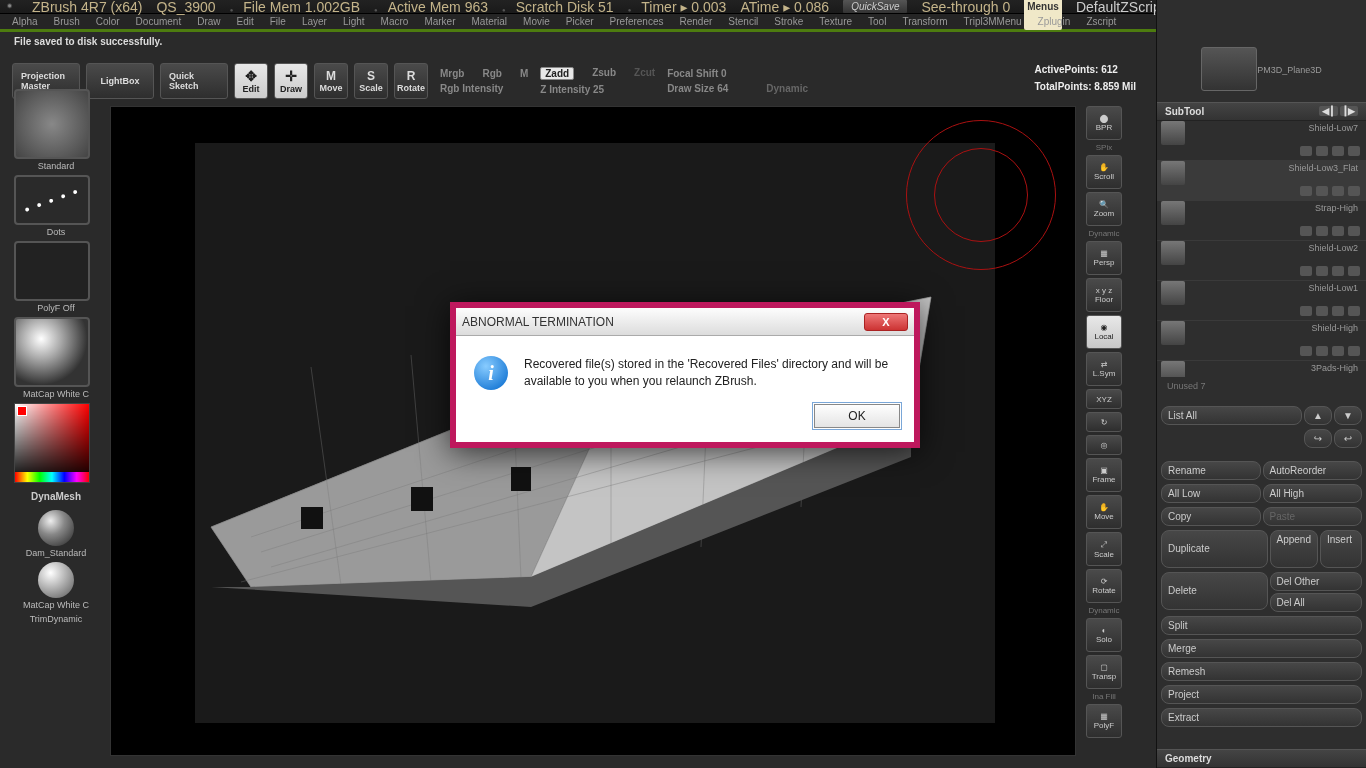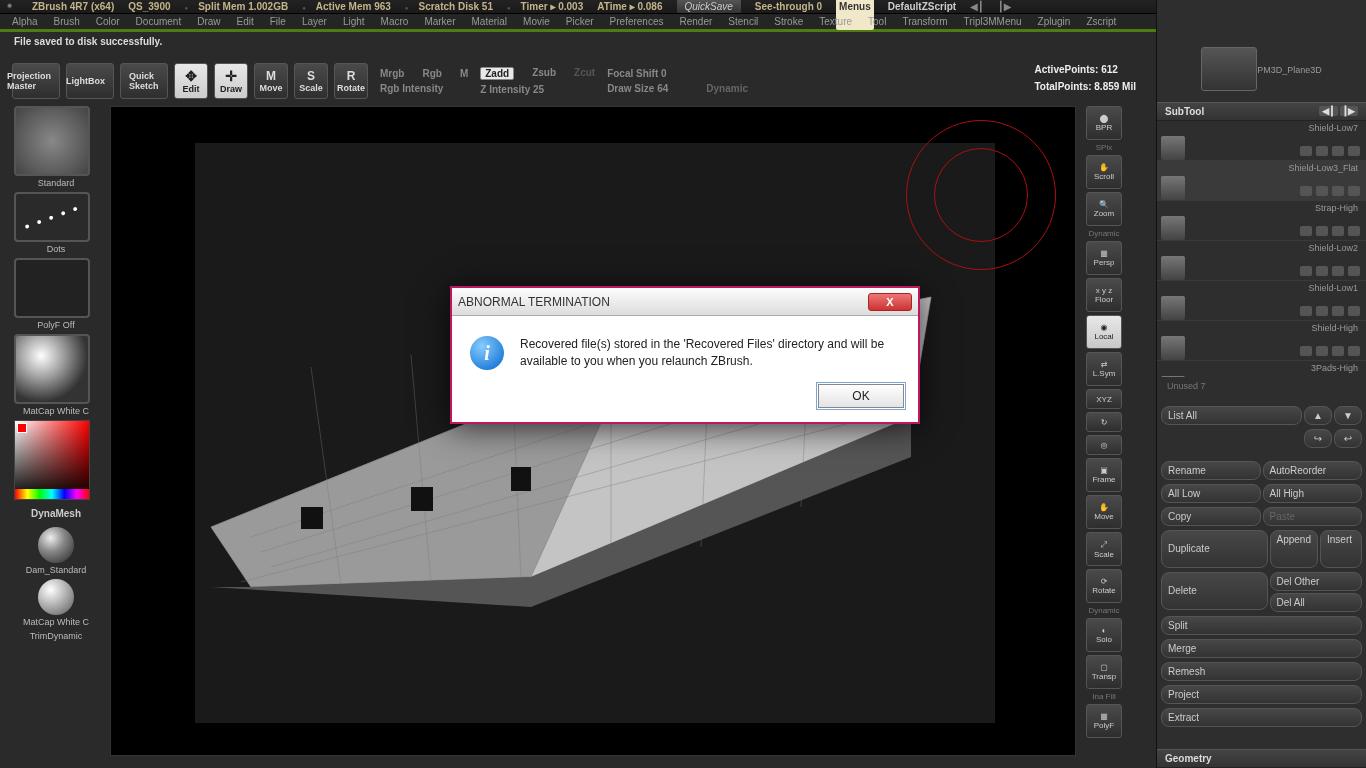--- a/index.html
+++ b/index.html
@@ -1,49 +1,49 @@
 <!DOCTYPE html>
 <html><head>
 <meta charset="utf-8">
 <style>
 * { box-sizing: border-box; margin: 0; padding: 0; font-family: Verdana, sans-serif; user-select: none; }
 body { background: #2a2a2a; width: 1366px; height: 768px; overflow: hidden; color: #aaa; font-size: 10px; position: relative; }
 
 
 .topbar { height: 14px; background: linear-gradient(#222, #1a1a1a); display: flex; align-items: center; padding: 0 4px; gap: 14px; border-bottom: 1px solid #000; }
 .topbar .logo { width: 14px; height: 12px; background: radial-gradient(circle at 40% 40%, #888 1px, #444 2px, transparent 3px); border-radius: 3px; }
-.topbar .item { color: #c4b48a; font-weight: bold; font-size: 10px; white-space: nowrap; }
+.topbar .item { color: #c4b48a; font-weight: normal; font-size: 14px; white-space: nowrap; }
 .topbar .sep::before { content: "●"; color: #555; font-size: 6px; margin-right: 10px; }
 .topbar .btn { background: linear-gradient(#555,#333); padding: 1px 8px; border-radius: 1px; color: #ccc; font-style: italic; cursor: pointer; }
 .topbar .menus { background: #f0e8c8; color: #333; padding: 18px 3px; border-radius: 2px; font-weight: bold; }
 .topbar .right { margin-left: auto; display: flex; gap: 4px; align-items: center; }
 .topbar .winbtn { width: 14px; height: 12px; background: #333; border-radius: 2px; display: flex; align-items: center; justify-content: center; color: #aaa; font-size: 9px; cursor: pointer; }
 .topbar .arrowbtn { color: #888; cursor: pointer; }
 
 
 .menubar { height: 18px; background: #252525; display: flex; align-items: center; padding: 0 12px; gap: 16px; border-bottom: 3px solid #4d7c0f; }
 .menubar span { color: #999; font-size: 10px; cursor: pointer; }
 
 .status { color: #ddd; font-weight: bold; font-size: 10px; padding: 4px 14px; }
 
 
 .toolshelf { position: absolute; top: 60px; left: 12px; right: 230px; height: 42px; display: flex; align-items: center; gap: 6px; }
 .shelf-btn { background: linear-gradient(#4a4a4a,#2e2e2e); border: 1px solid #555; border-radius: 3px; height: 36px; display: flex; flex-direction: column; align-items: center; justify-content: center; padding: 0 8px; color: #ddd; font-weight: bold; font-size: 9px; cursor: pointer; }
-.shelf-btn.wide { width: 48px; align-items: flex-end; }
+.shelf-btn.wide { width: 68px; }
 .shelf-btn.icon { width: 34px; }
 .shelf-btn.active { background: linear-gradient(#e8e8e8,#ccc); color: #222; }
 .shelf-text { margin-left: 6px; display: flex; flex-direction: column; gap: 4px; }
 .shelf-text .row { display: flex; gap: 18px; }
 .shelf-text span { color: #888; font-size: 10px; font-weight: bold; }
 .shelf-text .hl { background: #e8e8e8; color: #222; padding: 0 4px; border-radius: 2px; border:1px solid #888;}
 .shelf-stats { margin-left: auto; color: #eee; font-size: 10px; font-weight: bold; }
 .shelf-stats .row { margin-bottom: 6px; }
 
 
-.leftpanel { position: absolute; top: 106px; left: 14px; width: 84px; display: flex; flex-direction: column; gap: 2px; }
+.leftpanel { position: absolute; top: 89px; left: 14px; width: 84px; display: flex; flex-direction: column; gap: 2px; }
 .brush-thumb { width: 76px; height: 70px; background: radial-gradient(circle, #888, #444); border: 2px solid #555; border-radius: 4px; position: relative; }
 .brush-label { text-align: center; color: #bbb; font-size: 9px; margin-bottom: 2px; }
 .dots-thumb { width: 76px; height: 50px; background: #2a2a2a; border: 2px solid #555; border-radius: 4px; display:flex; align-items:center; justify-content:center; }
 .dots-thumb::before { content:"• • • • •"; color:#fff; font-size:14px; letter-spacing:2px; transform:rotate(-20deg); }
 .alpha-thumb { width: 76px; height: 60px; background: #222; border: 2px solid #555; border-radius: 4px; }
 .mat-thumb { width: 76px; height: 70px; background: radial-gradient(circle at 35% 30%, #fff, #aaa 30%, #333 70%); border: 2px solid #555; border-radius: 4px; }
 .color-pick { width: 76px; height: 80px; background: linear-gradient(to right, #fff, #f00), linear-gradient(to top, #000, transparent); background-blend-mode: multiply; border:1px solid #444; position:relative; }
 .color-pick .hue { position:absolute; bottom:0; left:0; right:0; height:10px; background: linear-gradient(to right,#f00,#ff0,#0f0,#0ff,#00f,#f0f,#f00); }
 .color-pick .sw { position:absolute; top:2px; left:2px; width:10px; height:10px; background:#f00; border:1px solid #fff; }
 .left-label { color: #ccc; font-weight: bold; font-size: 10px; text-align:center; margin:6px 0; }
@@ -62,55 +62,55 @@
 
 
 .rightpanel { position:absolute; top:0; right:0; width:210px; height:768px; background:#2e2e2e; border-left:1px solid #111; display:flex; flex-direction:column; }
 .tool-prev { height:72px; display:flex; align-items:center; justify-content:center;margin-top:36px; }
 .tool-prev .thumb { width:56px; height:44px; background:linear-gradient(#555,#333); border:1px solid #666; border-radius:3px; }
 .tool-prev .lbl { color:#999; font-size:9px; margin-top:2px; }
 .section-hdr { background:linear-gradient(#444,#333); color:#ddd; font-weight:bold; padding:3px 8px; font-size:10px; border-top:1px solid #555; border-bottom:1px solid #222; display:flex; align-items:center; }
 .section-hdr .arrows { margin-left:auto; display:flex; gap:2px; }
 .section-hdr .arrows span { background:#555; padding:0 3px; border-radius:2px; cursor:pointer; font-size:9px;}
 .sublist { max-height:296px; overflow:hidden; }
-.subitem { height:40px; border-bottom:1px solid #3a3a3a; display:flex; align-items:flex-end; padding:0 4px; position:relative; }
+.subitem { height:40px; border-bottom:1px solid #3a3a3a; display:flex; align-items:flex-start; padding:0 4px; position:relative; }
 .subitem.sel { background:#3a3a3a; }
 .subitem .sthumb { width:24px; height:24px; background:linear-gradient(#777,#444); border-radius:2px; margin-right:4px; }
 .subitem .sname { position:absolute; top:2px; right:8px; color:#999; font-size:9px; }
 .subitem .icons { position:absolute; bottom:4px; right:6px; display:flex; gap:4px; }
 .subitem .icons span { width:12px; height:10px; background:#555; border-radius:2px; }
 .sub-footer { color:#777; font-size:9px; padding:4px 10px; }
 .btn-row { display:flex; gap:2px; padding:2px 4px; }
 .rp-btn { flex:1; background:linear-gradient(#474747,#333); border:1px solid #555; border-radius:8px; padding:3px 6px; color:#ccc; font-size:10px; font-weight:normal; cursor:pointer; text-align:left; }
 .rp-btn.disabled { color:#666; }
 .rp-btn.sm { flex:0 0 28px; text-align:center; padding:3px 0; }
 
 
 .dialog-overlay { position:absolute; inset:0; }
-.dialog { position:absolute; top:286px; left:450px; width:470px; background:#fff; border:2px solid #be185d; box-shadow:0 4px 30px rgba(0,0,0,0.7); font-family: "Segoe UI", Tahoma, sans-serif; }
+.dialog { position:absolute; top:302px; left:450px; width:470px; background:#fff; border:6px solid #be185d; box-shadow:0 4px 30px rgba(0,0,0,0.7); font-family: "Segoe UI", Tahoma, sans-serif; }
 .dialog .titlebar { height:28px; background:linear-gradient(#fdfdfd,#dcdcdc); display:flex; align-items:center; padding:0 6px; border-bottom:1px solid #aaa; }
 .dialog .titlebar .t { color:#333; font-size:12px; }
 .dialog .titlebar .close { margin-left:auto; width:44px; height:18px; background:linear-gradient(#e77,#c33); border:1px solid #a22; border-radius:3px; color:#fff; text-align:center; font-weight:bold; font-size:11px; line-height:16px; cursor:pointer; }
 .dialog .body { display:flex; padding:20px 18px 14px; gap:16px; }
 .dialog .info-icon { width:34px; height:34px; border-radius:50%; background:radial-gradient(circle at 35% 30%,#8cf,#06c); color:#fff; font-weight:bold; font-size:20px; text-align:center; line-height:34px; font-family:Georgia,serif; font-style:italic; flex-shrink:0; }
 .dialog .msg { color:#222; font-size:12px; line-height:1.4; }
 .dialog .footer { display:flex; justify-content:flex-end; padding:0 14px 14px; }
 .dialog .ok { width:86px; height:24px; background:linear-gradient(#fefefe,#e4e4e4); border:1px solid #888; color:#222; font-size:12px; cursor:pointer; outline:1px solid #7aa7d8; outline-offset:1px; }
 
 .red-circle { position:absolute; top:120px; right:310px; width:150px; height:150px; border:1px solid #a11; border-radius:50%; pointer-events:none; }
 .red-circle2 { position:absolute; top:148px; right:338px; width:94px; height:94px; border:1px solid #a11; border-radius:50%; pointer-events:none; }
 </style>
 </head>
 <body>
 
 <div class="topbar">
   <div class="logo"></div>
   <span class="item">ZBrush 4R7 (x64)</span>
   <span class="item">QS_3900</span>
-  <span class="item sep">Split Mem 1.002GB</span>
+  <span class="item sep">File Mem 1.002GB</span>
   <span class="item sep">Active Mem 963</span>
   <span class="item sep">Scratch Disk 51</span>
   <span class="item sep">Timer ▸ 0.003</span>
   <span class="item">ATime ▸ 0.086</span>
   <span class="btn">QuickSave</span>
   <span class="item">See-through   0</span>
   <span class="menus">Menus</span>
   <span class="item" style="color:#ccc">DefaultZScript</span>
   <span class="arrowbtn">◀┃</span>
   <span class="arrowbtn">┃▶</span>

